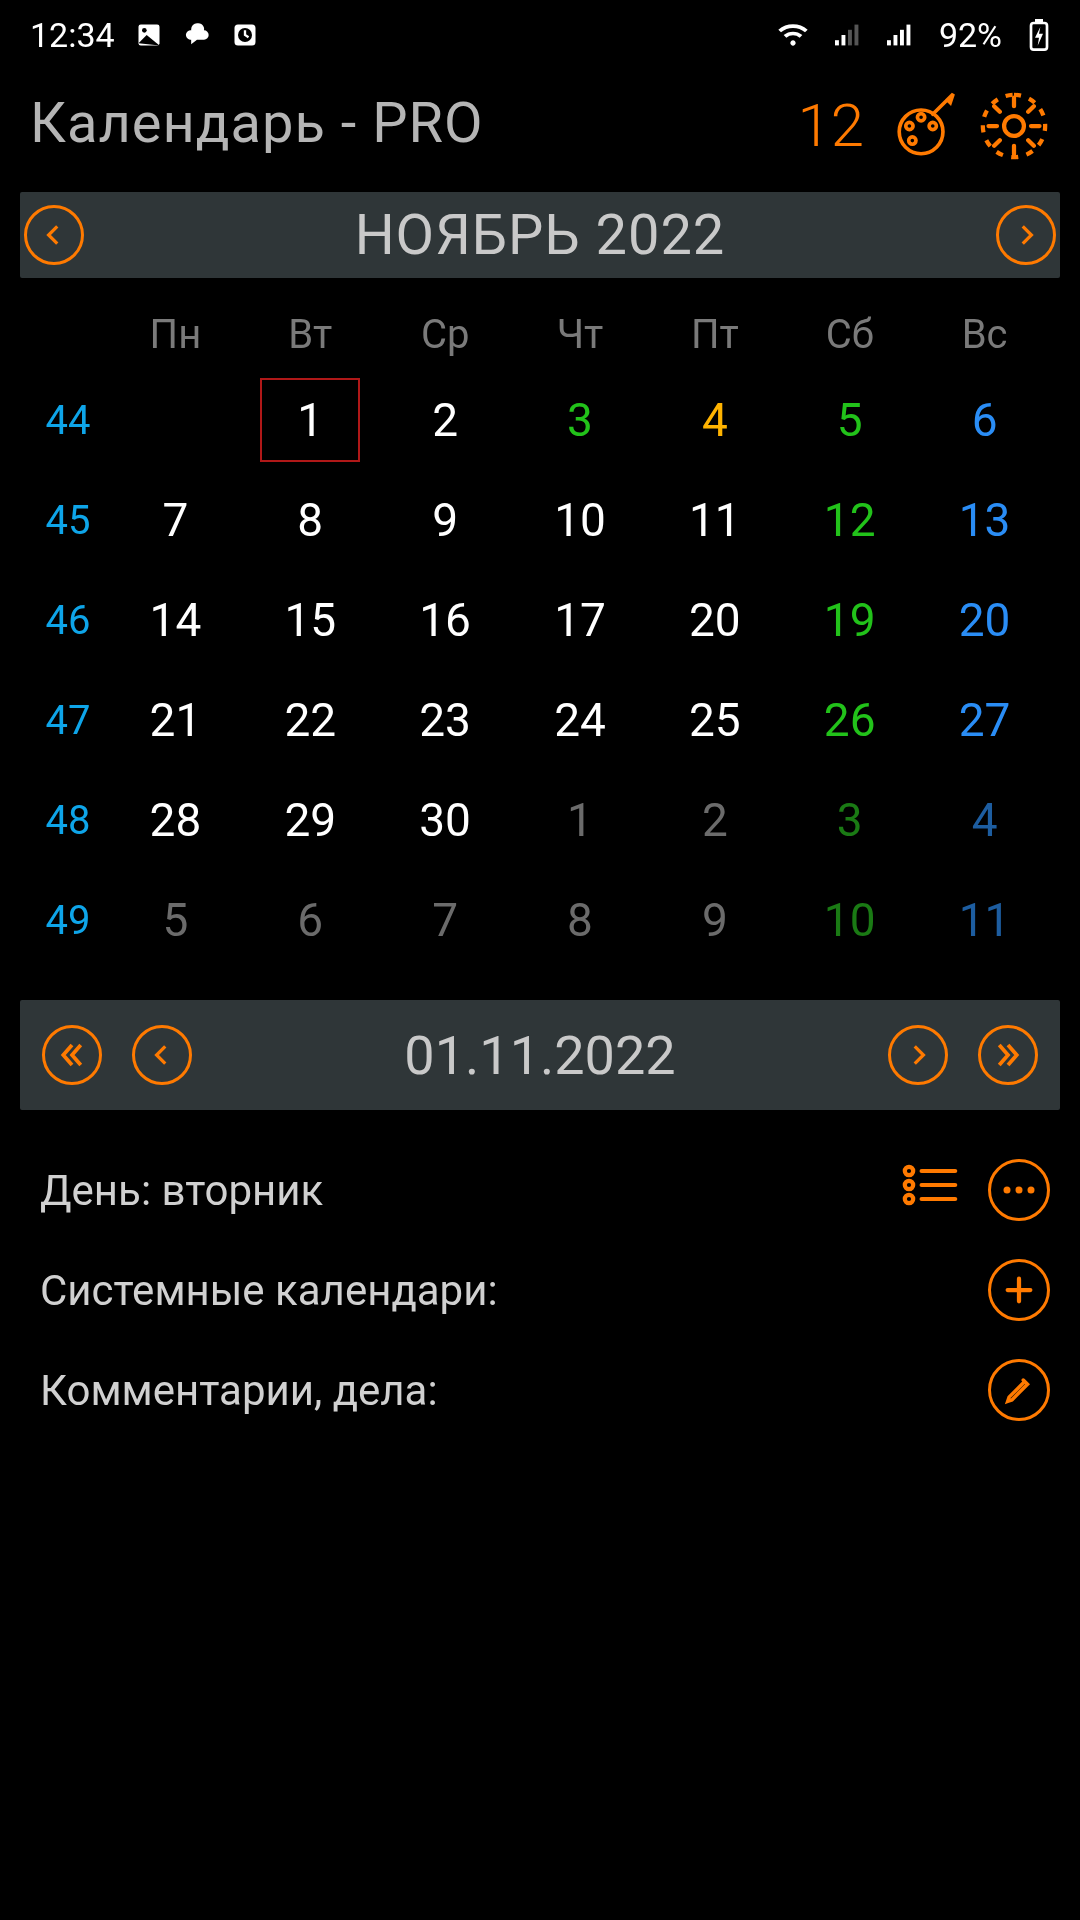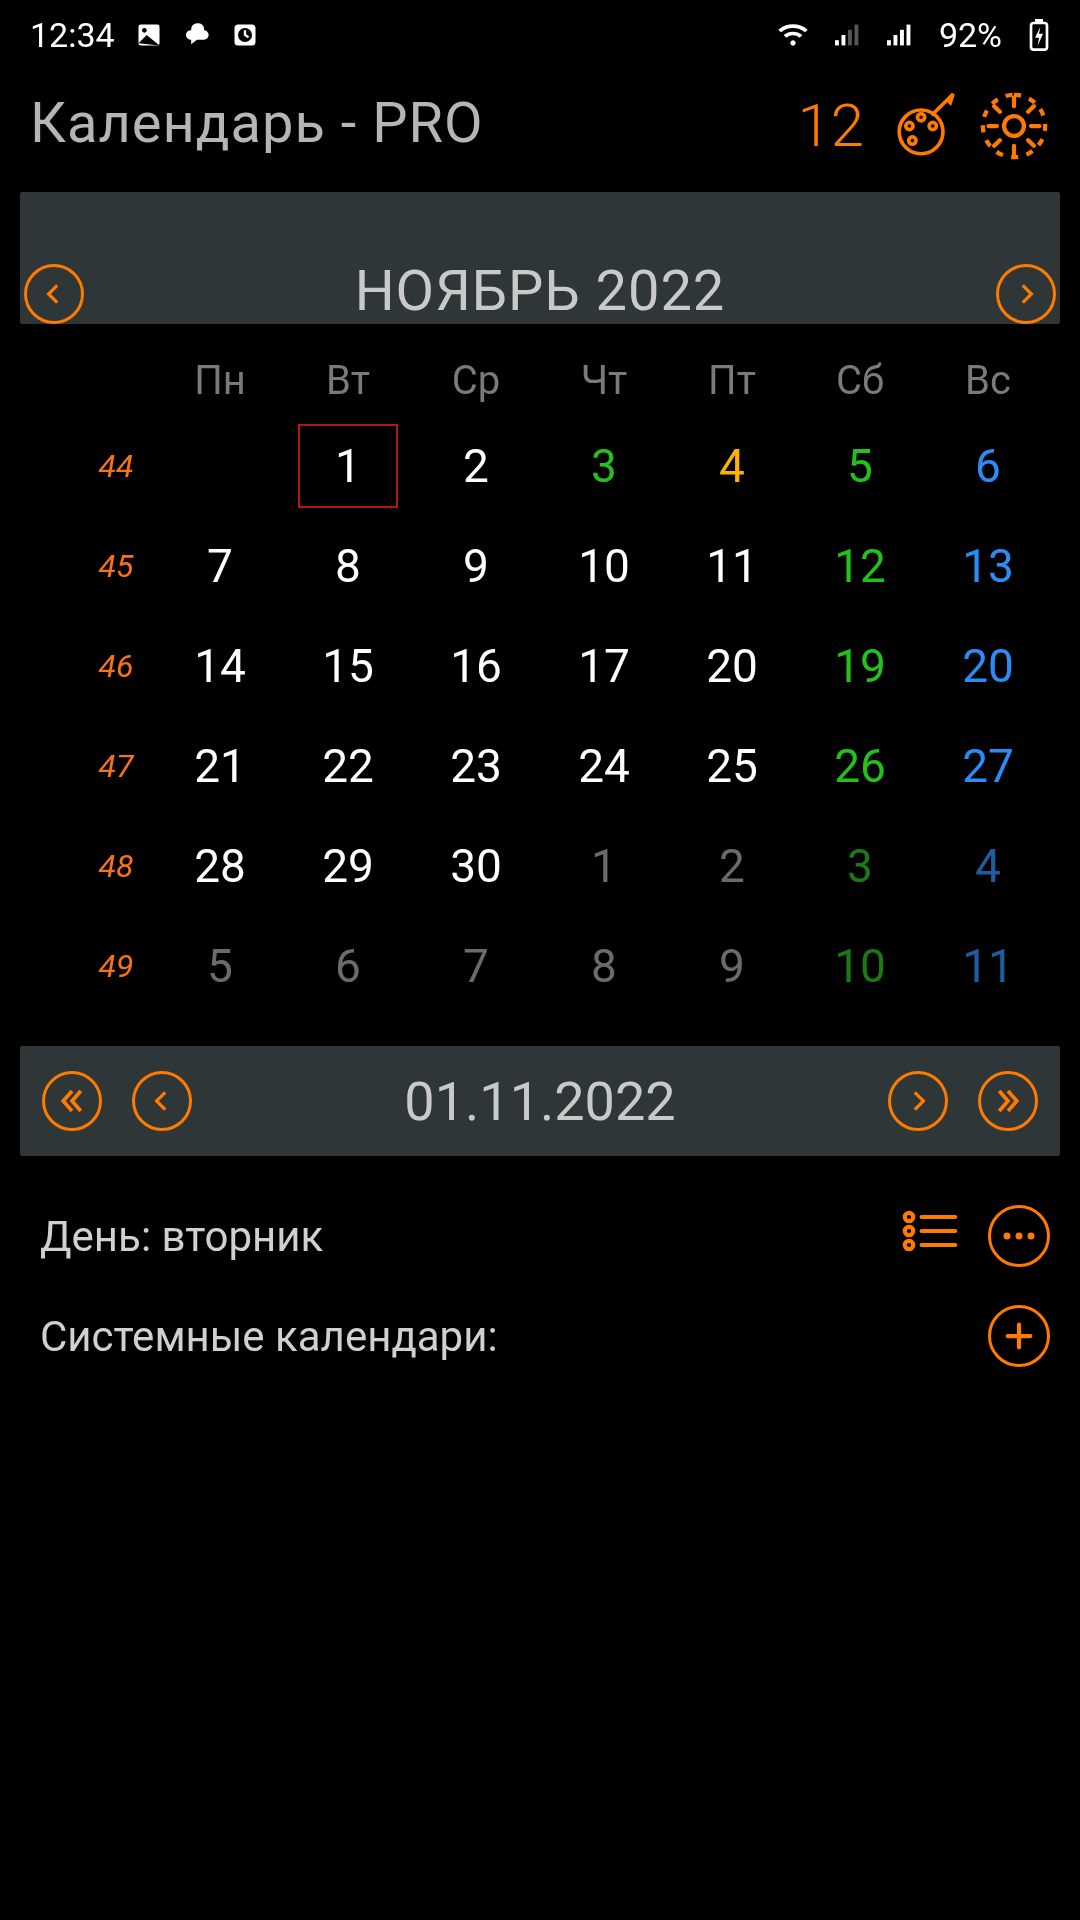--- a/index.html
+++ b/index.html
@@ -48,23 +48,23 @@
     width: 72px;
     height: 72px;
     display: flex;
     align-items: center;
     justify-content: center;
   }
 
   .month-bar {
     margin: 0 20px;
     background: #2f3638;
-    height: 132px;
-    display: flex;
-    align-items: flex-end;
+    height: 86px;
+    display: flex;
+    align-items: center;
     padding: 0 4px;
     border-radius: 2px;
   }
   .circle-btn {
     width: 60px;
     height: 60px;
     border: 3px solid #ff7a00;
     border-radius: 50%;
     display: flex;
     align-items: center;
@@ -74,41 +74,39 @@
   .month-title {
     flex: 1;
     text-align: center;
     font-size: 56px;
     color: #c9c9c9;
     letter-spacing: 1px;
   }
 
   .calendar {
     padding: 20px 28px 10px 28px;
-    margin-left: 48px;
   }
   .weekday-row, .week-row {
     display: grid;
     grid-template-columns: 80px repeat(7, 1fr);
     align-items: center;
     text-align: center;
   }
   .weekday-row {
     height: 72px;
     font-size: 40px;
     color: #7a7a7a;
   }
   .weekday-row .wk-blank { }
   .week-row {
     height: 100px;
   }
   .week-num {
-    font-size: 32px;
-    color: #f97316;
-    font-style: italic;
+    font-size: 40px;
+    color: #0ea5e9;
   }
   .day-cell {
     height: 80px;
     display: flex;
     align-items: center;
     justify-content: center;
     font-size: 46px;
     font-weight: 400;
   }
   .c-white  { color: #ffffff; }
@@ -385,13 +383,23 @@
   <div class="info-row">
     <div class="label">Системные календари:</div>
     <div class="actions">
       <div class="round-btn">
         <svg width="34" height="34" viewBox="0 0 24 24" fill="none" stroke="#ff7a00" stroke-width="3" stroke-linecap="round">
             <path d="M12 4v16M4 12h16"></path>
           </svg>
       </div>
     </div>
   </div>
+  <div class="info-row">
+    <div class="label">Комментарии, дела:</div>
+    <div class="actions">
+      <div class="round-btn">
+        <svg width="34" height="34" viewBox="0 0 24 24" fill="none" stroke="#ff7a00" stroke-width="2.5" stroke-linecap="round">
+            <path d="M4 20l3-1 11-11-2-2L5 17l-1 3zM15 5l3 3"></path>
+          </svg>
+      </div>
+    </div>
+  </div>
 </div>
 
 </body></html>

